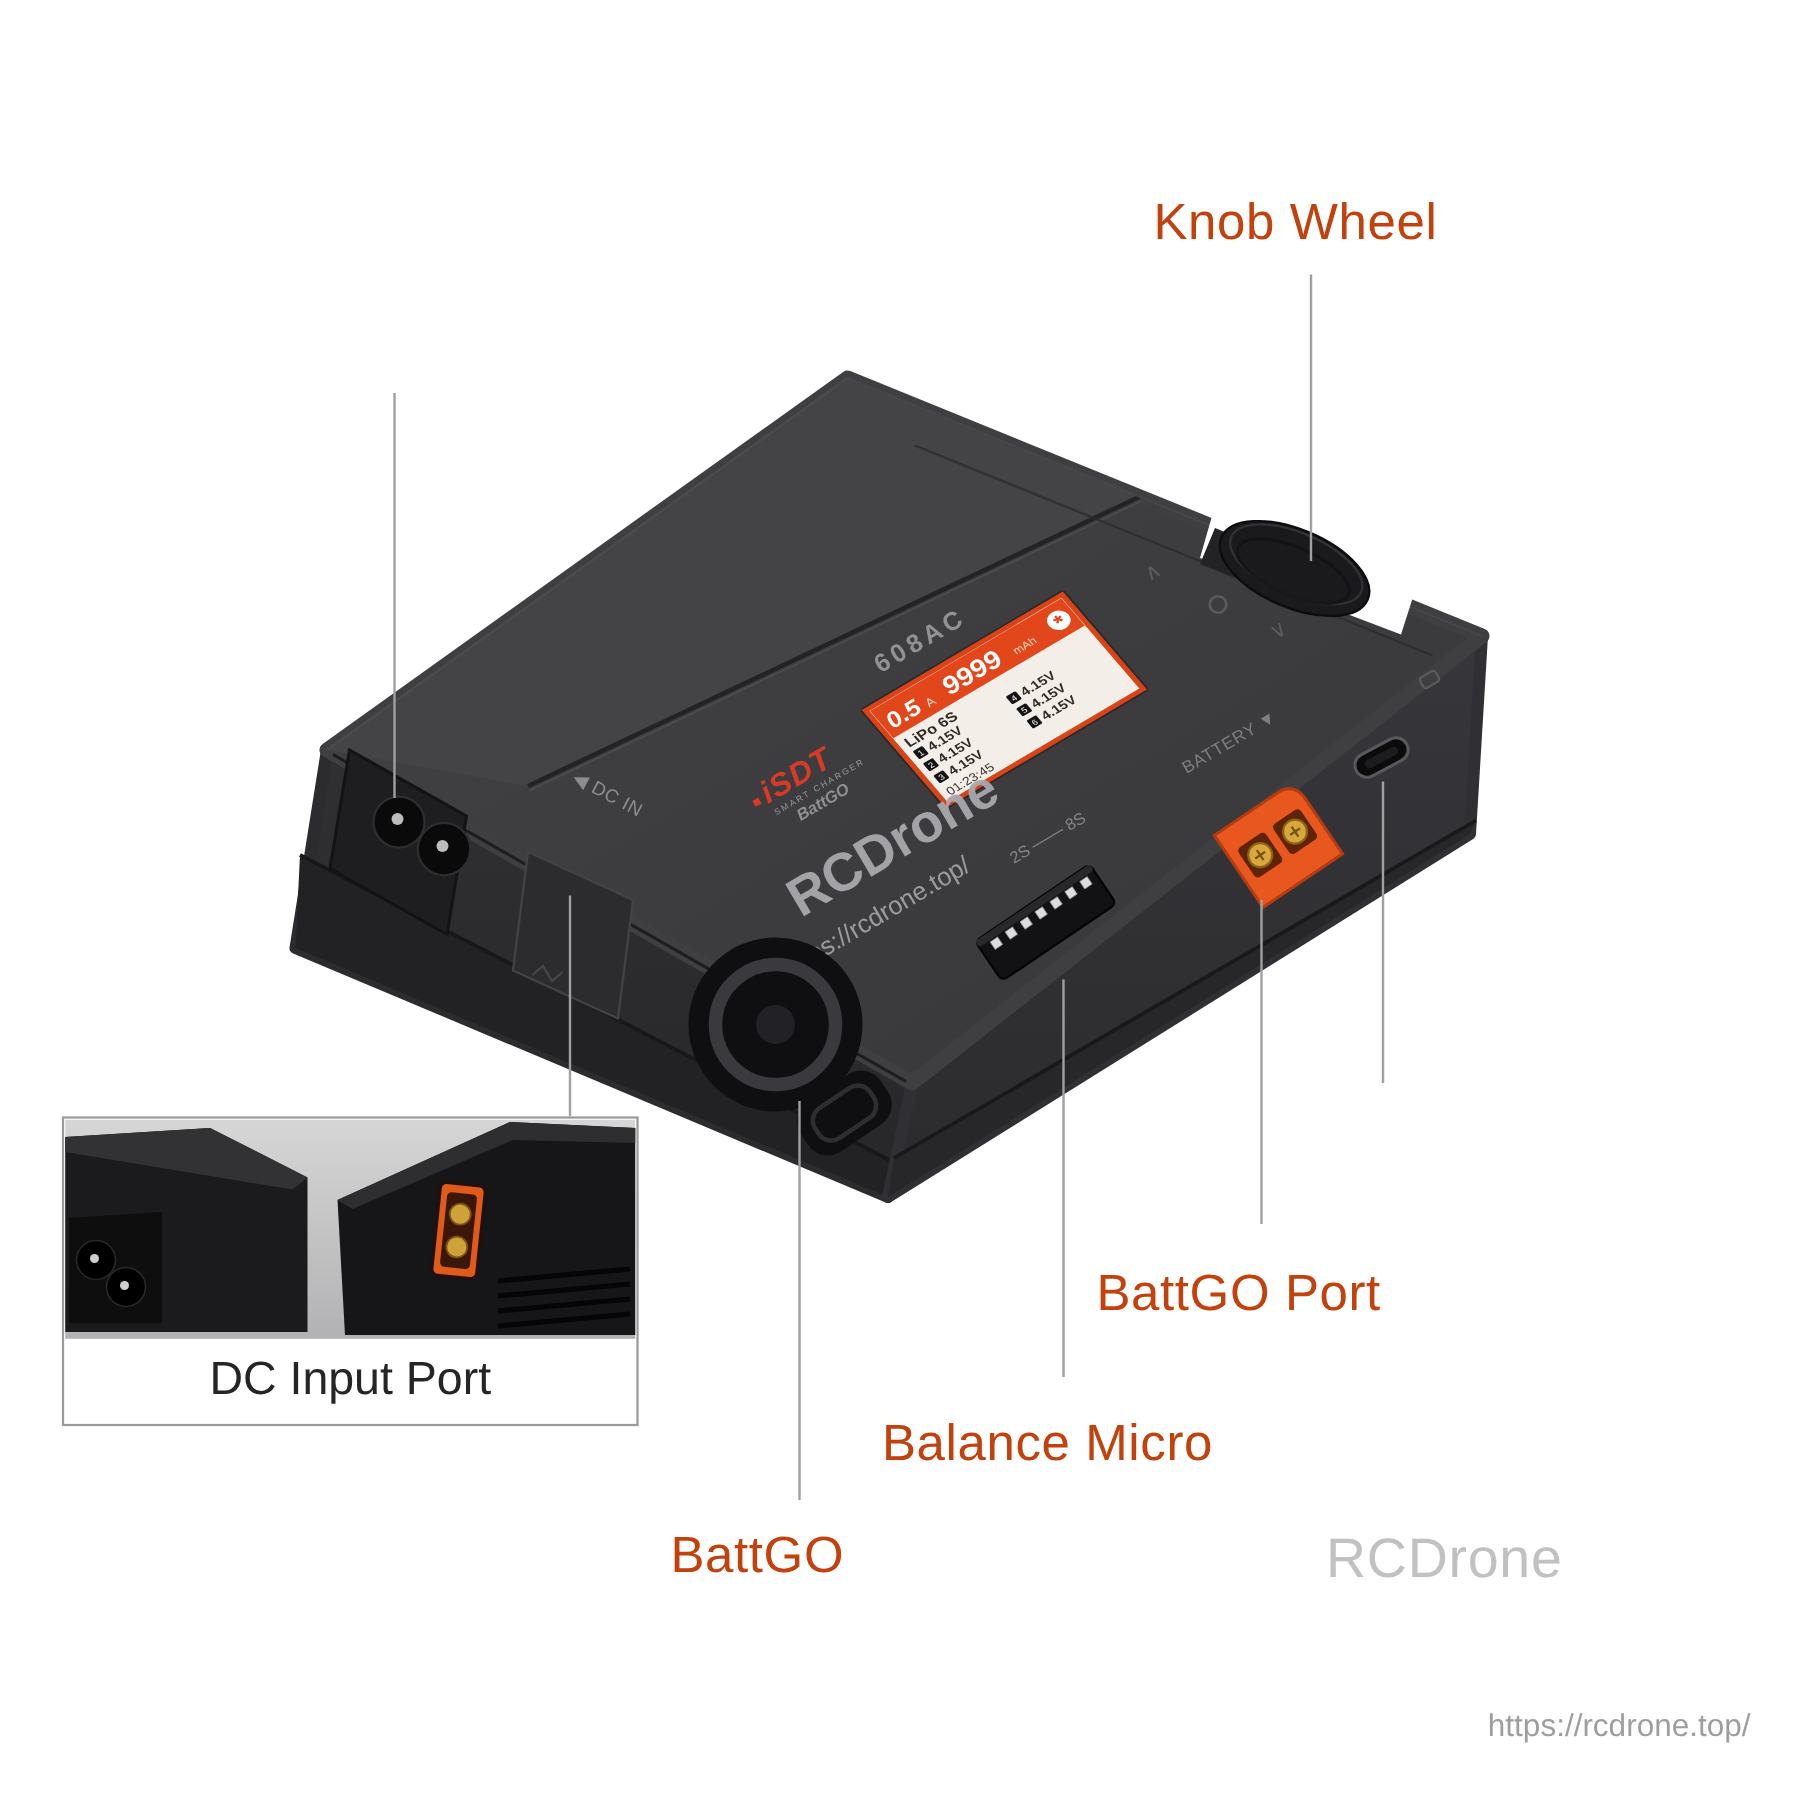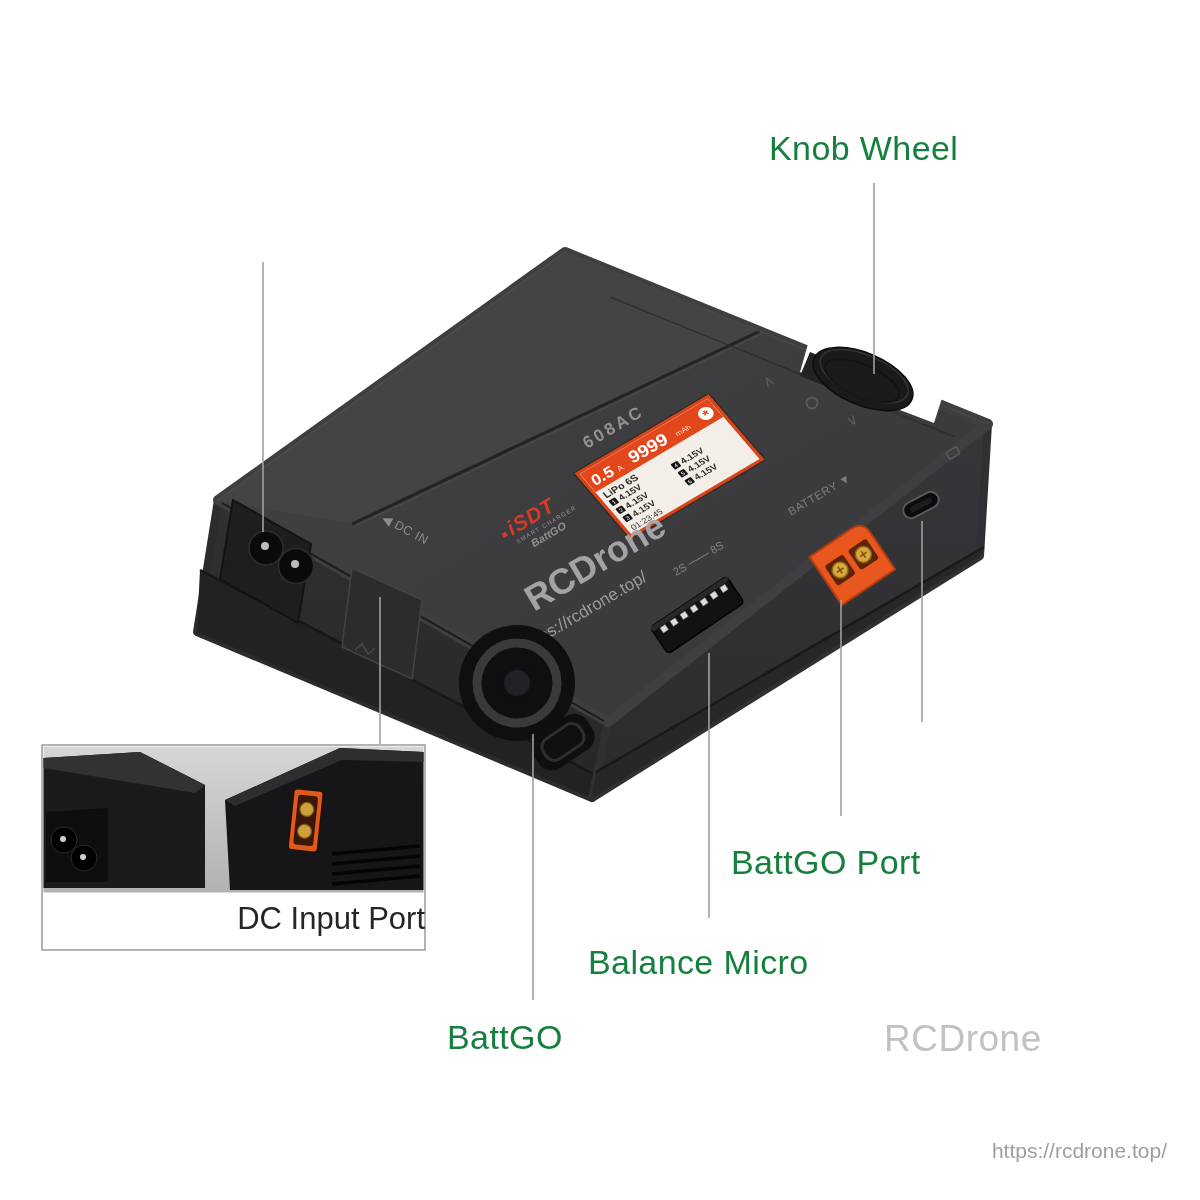--- a/index.html
+++ b/index.html
@@ -1,22 +1,22 @@
 <!DOCTYPE html>
 <html><head>
 <meta charset="utf-8">
 <style>
   html,body{margin:0;padding:0;background:#ffffff;}
   body{width:1200px;height:1200px;position:relative;overflow:hidden;
        font-family:"Liberation Sans", sans-serif;}
   .canvas{position:absolute;inset:0;width:1200px;height:1200px;}
   .svg-abs{position:absolute;left:0;top:0;width:1200px;height:1200px;}
-  .callout-label{position:absolute;font-size:34px;color:#15803d;letter-spacing:.4px;
+  .callout-label{position:absolute;font-size:34px;color:#c2410c;letter-spacing:.4px;
                  font-weight:500;white-space:nowrap;}
-  .inset-caption{position:absolute;left:42px;top:901px;width:383px;text-align:right;
+  .inset-caption{position:absolute;left:42px;top:901px;width:383px;text-align:center;
                  font-size:31px;color:#252525;font-weight:500;}
   .wm-name{position:absolute;left:884px;top:1018px;font-size:37px;color:#c1c1c1;
            font-weight:500;letter-spacing:.5px;}
   .wm-url{position:absolute;right:33px;top:1139px;font-size:21px;color:#9e9e9e;}
   svg{font-family:"Liberation Sans", sans-serif;}
 </style>
 </head>
 <body>
 
 <div class="canvas">

